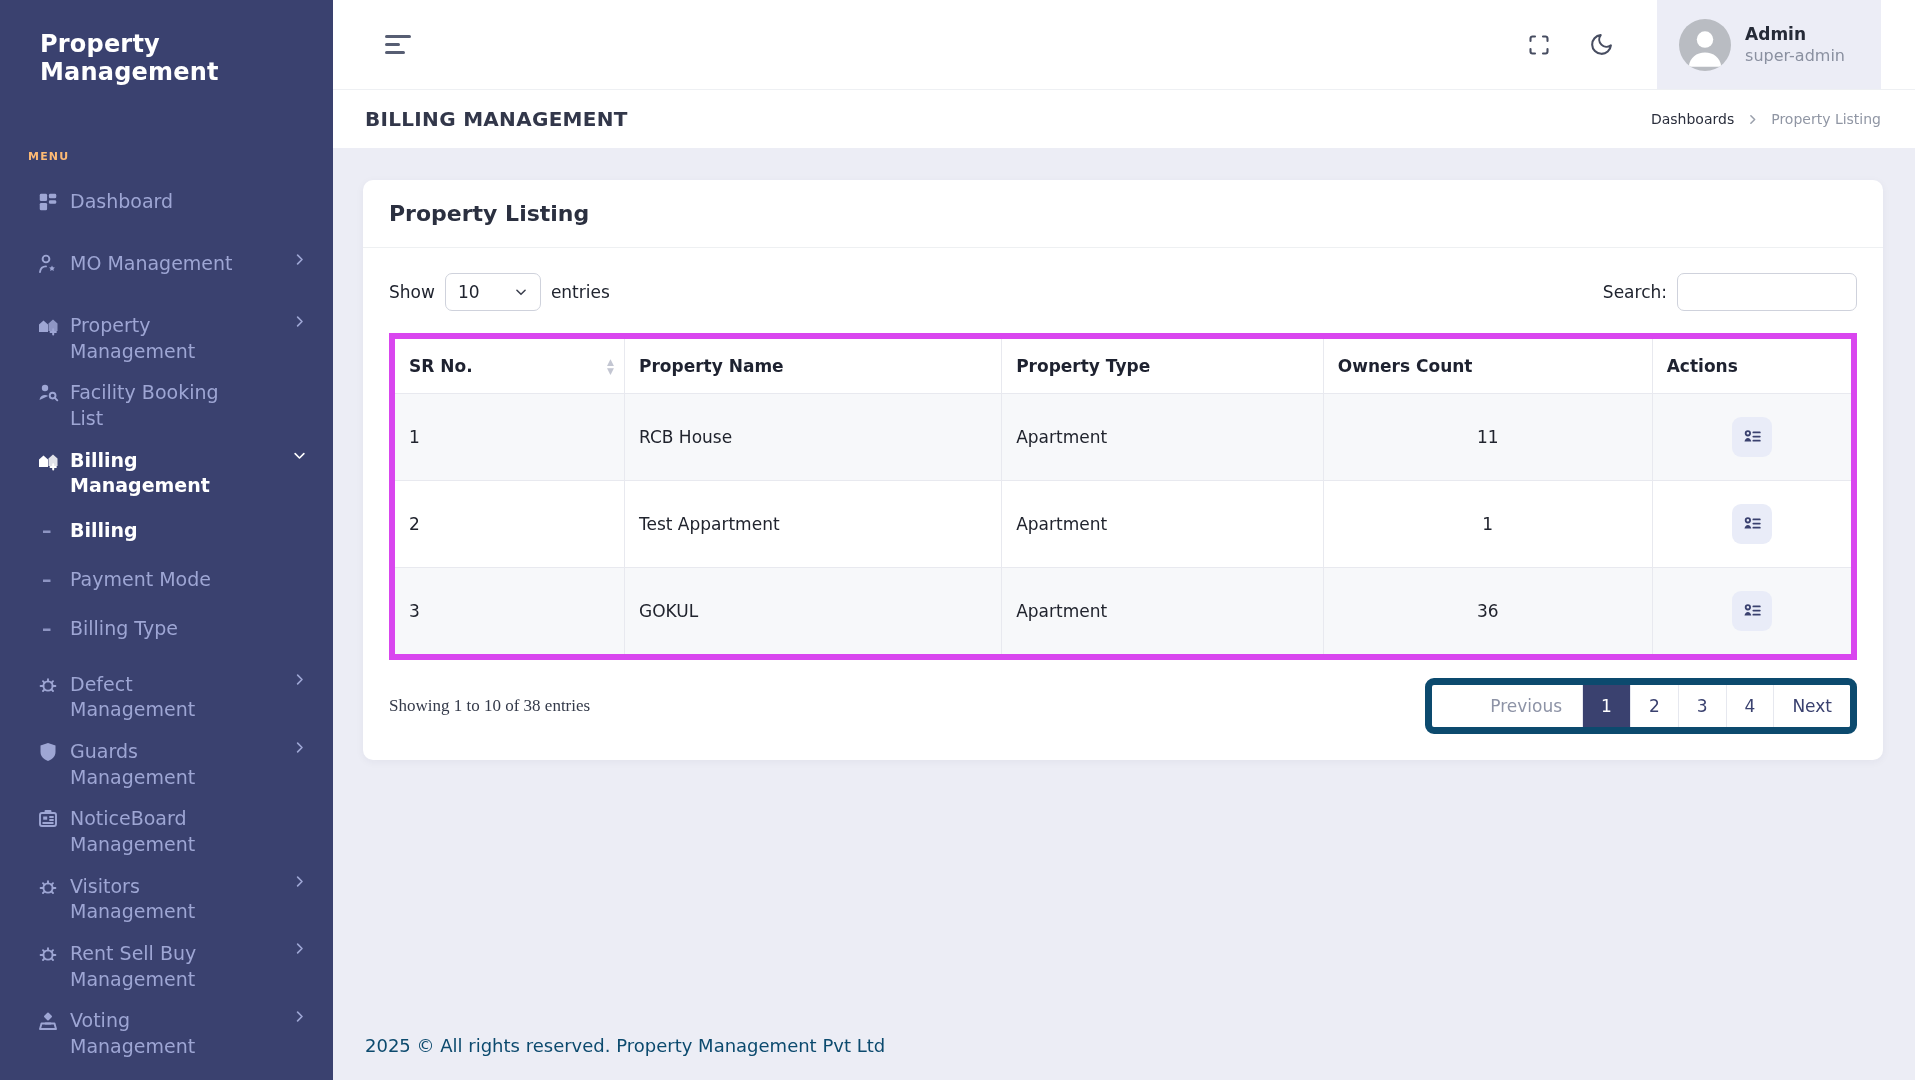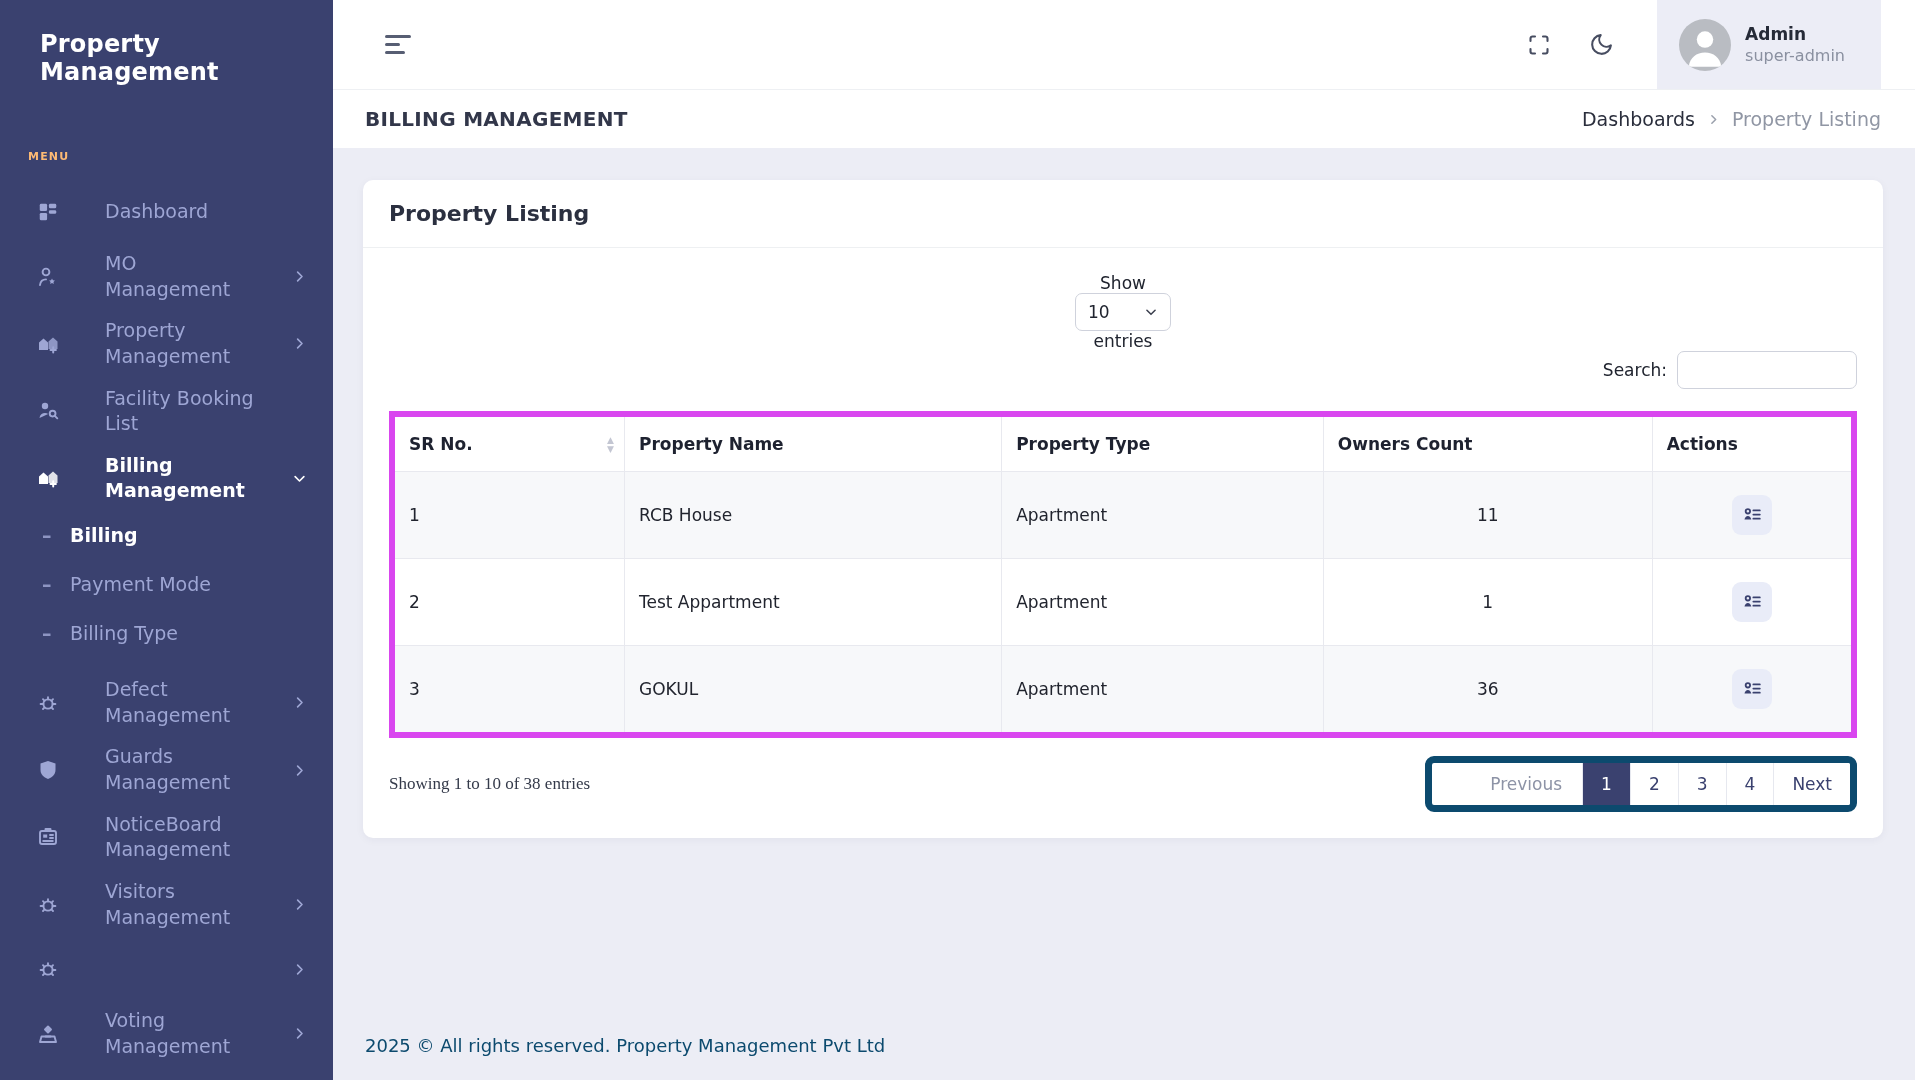--- a/index.html
+++ b/index.html
@@ -4,21 +4,21 @@
 <style>
   * { margin:0; padding:0; box-sizing:border-box; }
   html,body { width:1915px; height:1080px; overflow:hidden; font-family:"DejaVu Sans", sans-serif; background:#ecedf5; }
   .app { display:flex; width:100%; height:100%; }
 
   
   .sidebar { width:333px; min-width:333px; height:100%; background:#3a416f; color:#9ea6d4; overflow:hidden; }
   .brand { padding:30px 0 0 40px; font-size:24px; font-weight:600; color:#ffffff; letter-spacing:.2px; }
   .menu-label { margin:64px 8px 26px 28px; font-size:11px; font-weight:700; letter-spacing:1.2px; color:#fdba74; }
   .nav { display:flex; flex-direction:column; }
-  .nav-item { display:flex; align-items:center; min-height:46px; margin-bottom:16px; padding:0 26px 0 35px; cursor:pointer; color:#9ea6d4;gap:35px; }
+  .nav-item { display:flex; min-height:46px; margin-bottom:16px; padding:0 26px 0 35px; cursor:pointer; color:#9ea6d4; }
   .nav-item .ico { width:26px; height:26px; margin-right:9px; flex:0 0 26px; display:flex; align-items:center; justify-content:center; }
   .nav-item .lbl { font-size:19px; line-height:1.35; max-width:182px; }
   .nav-item .chev { margin-left:auto; width:16px; height:16px; display:flex; align-items:center; justify-content:center; }
   .nav-item.active { color:#ffffff; }
   .nav-item.active .lbl { font-weight:600; }
   svg { display:block; }
   .submenu { display:flex; flex-direction:column; margin:-4px 0 14px 0; }
   .sub-item { display:flex; align-items:center; min-height:38px; margin-bottom:11px; padding-left:42px; cursor:pointer; color:#9ea6d4; font-size:19px; }
   .sub-item .dash { width:14px; margin-right:14px; color:#8d94c2; font-weight:700; }
   .sub-item.active { color:#ffffff; font-weight:600; }
@@ -33,33 +33,33 @@
   .topbar-right { margin-left:auto; display:flex; align-items:center; height:100%; }
   .top-icon { width:44px; height:44px; display:flex; align-items:center; justify-content:center; cursor:pointer; color:#474d61; margin-right:18px; }
   .user-chip { height:100%; background:#ecedf6; display:flex; align-items:center; gap:14px; padding:0 36px 0 22px; margin-left:16px; margin-right:34px; cursor:pointer; }
   .avatar { width:52px; height:52px; border-radius:50%; background:#b9bcc2; overflow:hidden; display:flex; align-items:center; justify-content:center; }
   .user-meta { display:flex; flex-direction:column; gap:2px; }
   .user-name { font-size:17px; font-weight:700; color:#262b38; }
   .user-role { font-size:16px; color:#8a90a0; }
 
   .page-header { height:58px; background:#ffffff; display:flex; align-items:center; padding:0 34px 0 32px; }
   .page-title { font-size:20px; font-weight:800; color:#32374a; letter-spacing:.3px; }
-  .breadcrumb { margin-left:auto; display:flex; align-items:center; gap:12px; font-size:19px; }
+  .breadcrumb { margin-left:auto; display:flex; align-items:center; gap:12px; font-size:14px; }
   .bc-parent { color:#2a2e3c; cursor:pointer; }
   .bc-sep { color:#9aa0ac; display:flex; align-items:center; }
   .bc-current { color:#9096a4; }
 
   .content { flex:1; display:flex; flex-direction:column; padding:32px 32px 0 30px; overflow:hidden; }
 
   .card { background:#ffffff; border-radius:10px; box-shadow:0 2px 8px rgba(40,45,80,.05); }
   .card-header { padding:21px 26px; border-bottom:1px solid #eef0f2; }
   .card-title { font-size:22px; font-weight:600; color:#2b3040; }
   .card-body { padding:25px 26px 26px 26px; }
 
-  .controls { display:flex; align-items:center; margin-bottom:22px; font-size:17px; color:#20242f;flex-direction:column; }
+  .controls { display:flex; align-items:center; margin-bottom:22px; font-size:17px; color:#20242f; }
   .page-size { display:flex; align-items:center; justify-content:space-between; width:96px; height:38px; margin:0 10px; padding:0 12px; border:1px solid #cfd2dc; border-radius:7px; cursor:pointer; color:#20242f; }
   .search-wrap { margin-left:auto; display:flex; align-items:center; gap:10px; }
   .search-input { width:180px; height:38px; border:1px solid #cfd2dc; border-radius:7px; padding:0 10px; font-size:16px; font-family:"DejaVu Sans", sans-serif; color:#20242f; outline:none; }
 
   table.listing { width:100%; border-collapse:collapse; border:6px solid #d946ef; font-size:17px; color:#21242e; }
   table.listing th { font-weight:700; color:#1e2230; text-align:left; padding:17px 14px; border:1px solid #e8e9ef; background:#ffffff; }
   table.listing td { padding:23px 14px; border:1px solid #e8e9ef; }
   table.listing tr.stripe td { background:#f7f8fa; }
   th.th-sr { position:relative; }
   .sort-icon { position:absolute; right:10px; top:50%; transform:translateY(-50%); display:flex; flex-direction:column; gap:1px; color:#c3c6d2; font-size:9px; line-height:8px; }
@@ -232,20 +232,21 @@
         </span>
       </div>
 
       <div class="nav-item">
         <span class="ico">
           <svg width="24" height="24" viewBox="0 0 24 24" fill="none" stroke="currentColor" stroke-width="1.9" stroke-linecap="round">
               <circle cx="12" cy="13" r="4.6"></circle>
               <path d="M12 8.4V6.2M8.6 9.8L7 8.2M15.4 9.8L17 8.2M7.4 13H4.6M19.4 13h-2.8M8.6 16.4L7 18M15.4 16.4L17 18"></path>
             </svg>
         </span>
+        <span class="lbl">Rent Sell Buy Management</span>
         <span class="chev">
           <svg width="15" height="15" viewBox="0 0 24 24" fill="none" stroke="currentColor" stroke-width="2.6" stroke-linecap="round" stroke-linejoin="round">
               <path d="M9 5l7 7-7 7"></path>
             </svg>
         </span>
       </div>
 
       <div class="nav-item">
         <span class="ico">
           <svg width="24" height="24" viewBox="0 0 24 24" fill="none" stroke="currentColor" stroke-width="1.9" stroke-linecap="round" stroke-linejoin="round">

